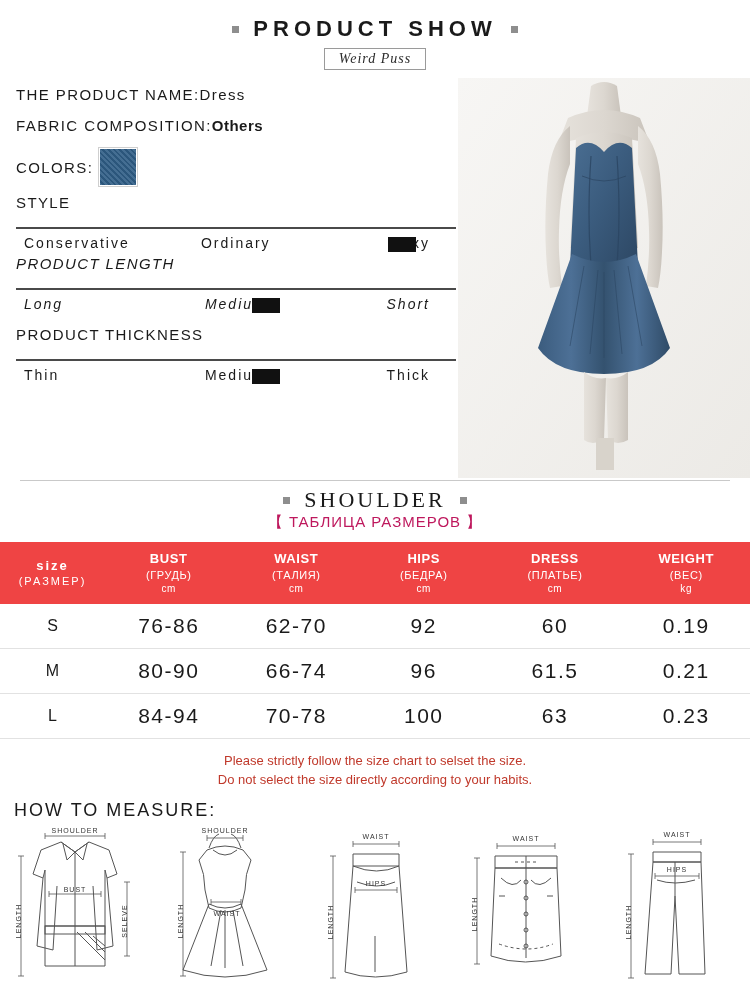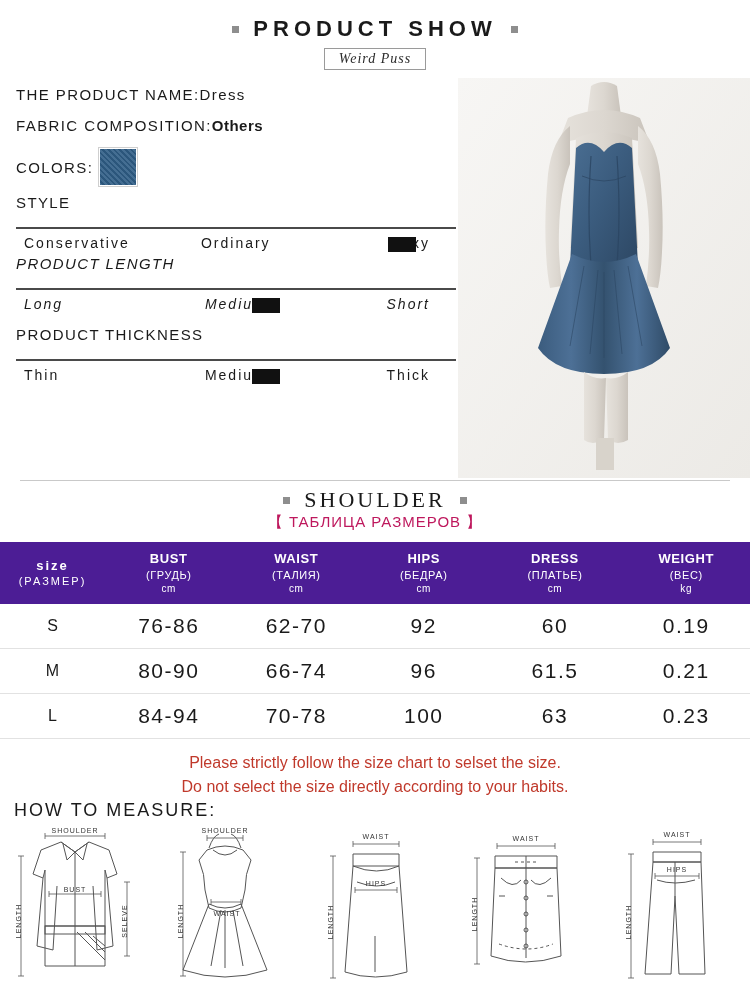--- a/index.html
+++ b/index.html
@@ -161,21 +161,21 @@
     margin-top: 0;
     color: #be185d;
   }
 
   table.sizes {
     width: 750px;
     border-collapse: collapse;
     margin-top: 10px;
   }
   table.sizes thead th {
-    background: #4c1d95;
+    background: #ef4444;
     color: #ffffff;
     font-size: 13px;
     padding: 8px 0 8px 0;
     font-weight: bold;
     letter-spacing: 0.6px;
     line-height: 1.35;
   }
   table.sizes thead th .sub {
     display: block;
     font-weight: normal;
@@ -202,21 +202,21 @@
     font-size: 16px;
     letter-spacing: 0;
   }
 
   .notes {
     text-align: center;
     margin-top: 12px;
     line-height: 1.5;
   }
   .note-gray { font-size: 12px; color: #4a4a4a; }
-  .note-red { font-size: 16px; color: #c0392b; }
+  .note-red { font-size: 13px; color: #c0392b; }
 
   
   .htm-title {
     position: absolute;
     left: 14px;
     top: 800px;
     font-size: 18px;
     letter-spacing: 2px;
     color: #1a1a1a;
   }

